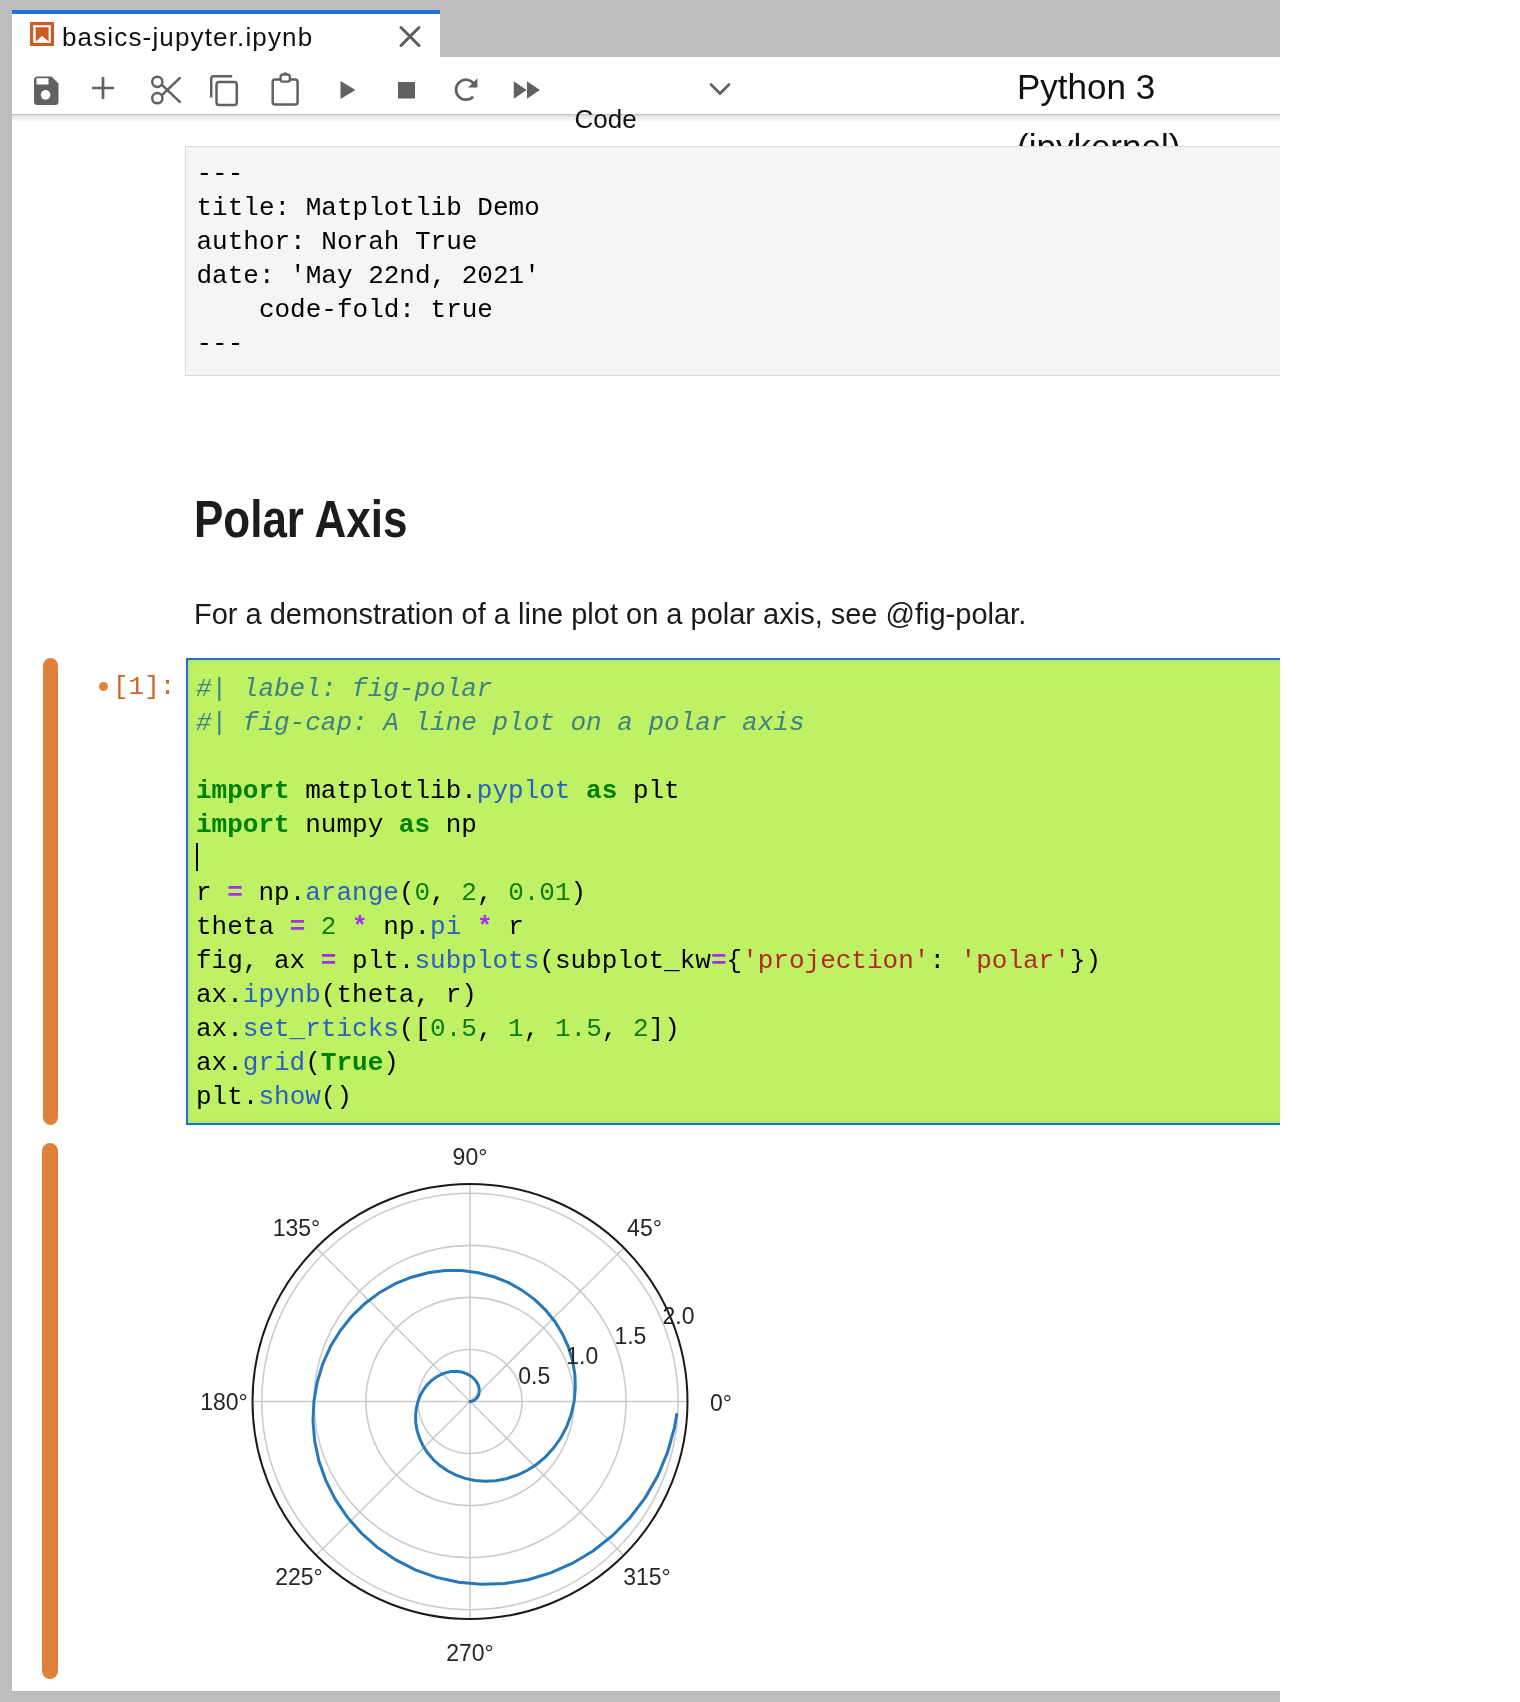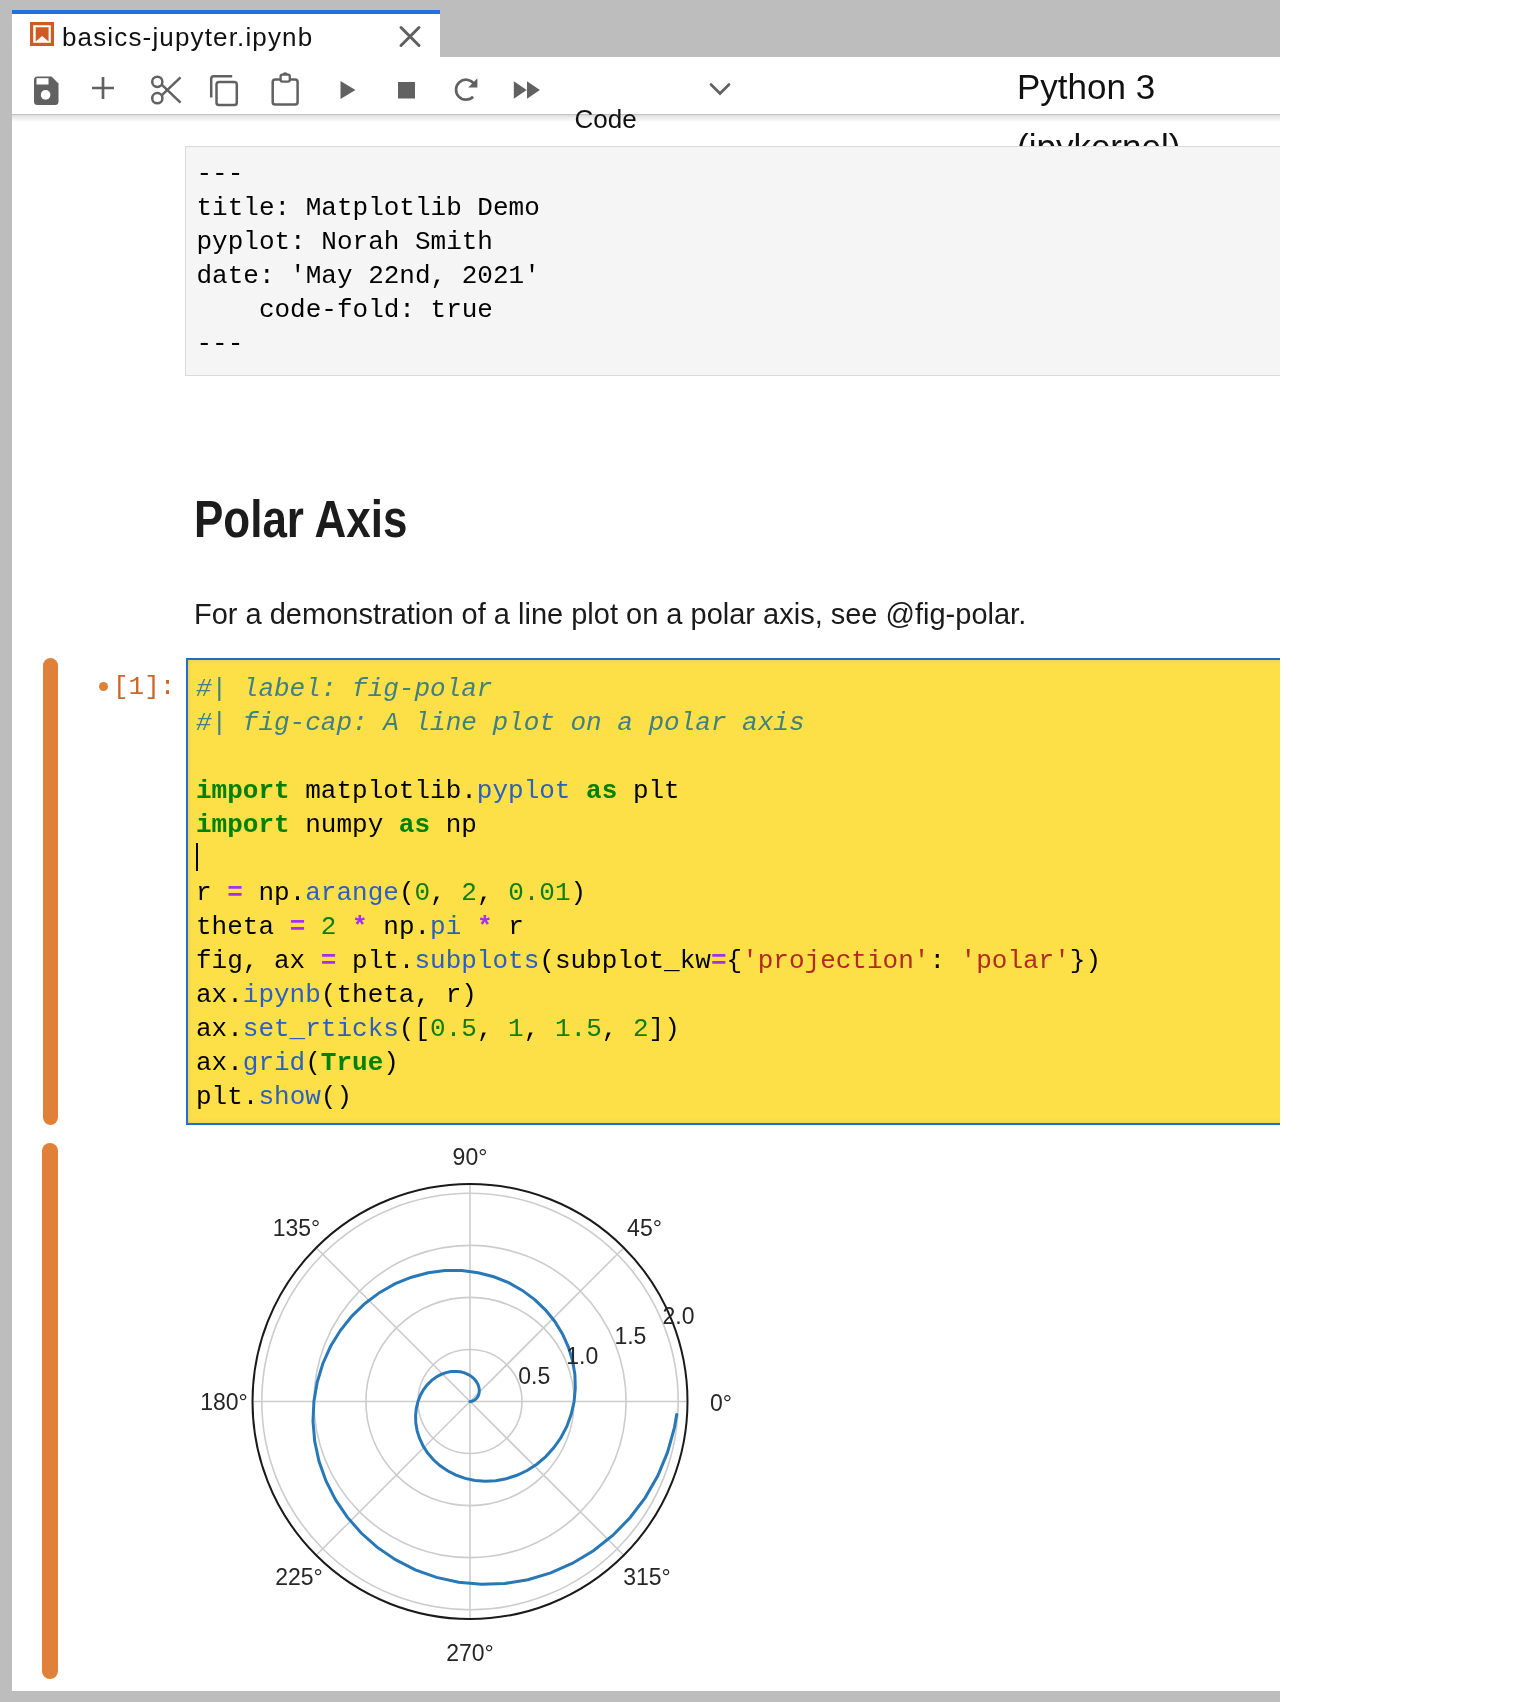--- a/index.html
+++ b/index.html
@@ -64,33 +64,33 @@
       <path stroke="#5f5f5f" stroke-width="3" stroke-linecap="round" d="M401 27.5 L419 45.5 M419 27.5 L401 45.5" fill="none"></path>
       <rect x="31.6" y="23.6" width="20.8" height="20.8" fill="#fff" stroke="#cf5b24" stroke-width="3.2"></rect>
 <path fill="#cf5b24" d="M35.7 27.3 h12.9 v14.3 l-6.45-5.6 l-6.45 5.6 z"></path>
     </svg>
   <div class="abs" style="left:574.5px;top:57px;height:57px;line-height:60px;font-size:26px;color:#111;margin-top:32px;">Code</div>
   <div class="abs" style="left:1017px;top:57px;height:57px;line-height:60px;font-size:35px;color:#111;">Python 3 (ipykernel)</div>
 
   <div class="abs mono" style="left:185px;top:146px;width:1290.5px;background:#f5f5f5;border:1px solid #dadada;padding:10px 0 14px 10.5px;font-size:26px;">
     <div class="codeline">---</div>
     <div class="codeline">title: Matplotlib Demo</div>
-    <div class="codeline">pyplot: Norah Smith</div>
+    <div class="codeline">author: Norah True</div>
     <div class="codeline">date: 'May 22nd, 2021'</div>
     <div class="codeline">    code-fold: true</div>
     <div class="codeline">---</div>
   </div>
 
   <div class="abs" style="left:194px;top:494px;font-size:51px;font-weight:bold;color:#1c1c1c;line-height:51px;transform:scaleX(0.862);transform-origin:0 0;">Polar Axis</div>
   <div class="abs" style="left:194px;top:597px;font-size:29px;color:#1a1a1a;line-height:34px;">For a demonstration of a line plot on a polar axis, see @fig-polar.</div>
 
   <div class="abs" style="left:43px;top:658px;width:15px;height:467px;background:#e0813a;border-radius:8px;"></div>
   <div class="abs" style="left:99px;top:682px;width:9px;height:9px;border-radius:50%;background:#e0813a;"></div>
   <div class="abs mono" style="left:113px;top:671.5px;font-size:26px;color:#cf6525;">[1]:</div>
-  <div class="abs" id="codecell" style="left:186px;top:658px;width:1287px;height:463px;border:2px solid #226dce;background:#fde047;box-shadow:inset 0 0 5px rgba(33,130,230,0.18);">
+  <div class="abs" id="codecell" style="left:186px;top:658px;width:1287px;height:463px;border:2px solid #226dce;background:#bef264;box-shadow:inset 0 0 5px rgba(33,130,230,0.18);">
     <div class="mono" style="position:absolute;left:8px;top:12px;">
       <div class="codeline"><span class="cmt">#| label: fig-polar</span></div>
       <div class="codeline"><span class="cmt">#| fig-cap: A line plot on a polar axis</span></div>
       <div class="codeline"> </div>
       <div class="codeline"><span class="kw">import</span> matplotlib.<span class="prop">pyplot</span> <span class="kw">as</span> plt</div>
       <div class="codeline"><span class="kw">import</span> numpy <span class="kw">as</span> np</div>
       <div class="codeline" id="cursorline"> </div>
       <div class="codeline">r <span class="op">=</span> np.<span class="prop">arange</span>(<span class="num">0</span>, <span class="num">2</span>, <span class="num">0.01</span>)</div>
       <div class="codeline">theta <span class="op">=</span> <span class="num">2</span> <span class="op">*</span> np.<span class="prop">pi</span> <span class="op">*</span> r</div>
       <div class="codeline">fig, ax <span class="op">=</span> plt.<span class="prop">subplots</span>(subplot_kw<span class="op">=</span>{<span class="str">'projection'</span>: <span class="str">'polar'</span>})</div>

